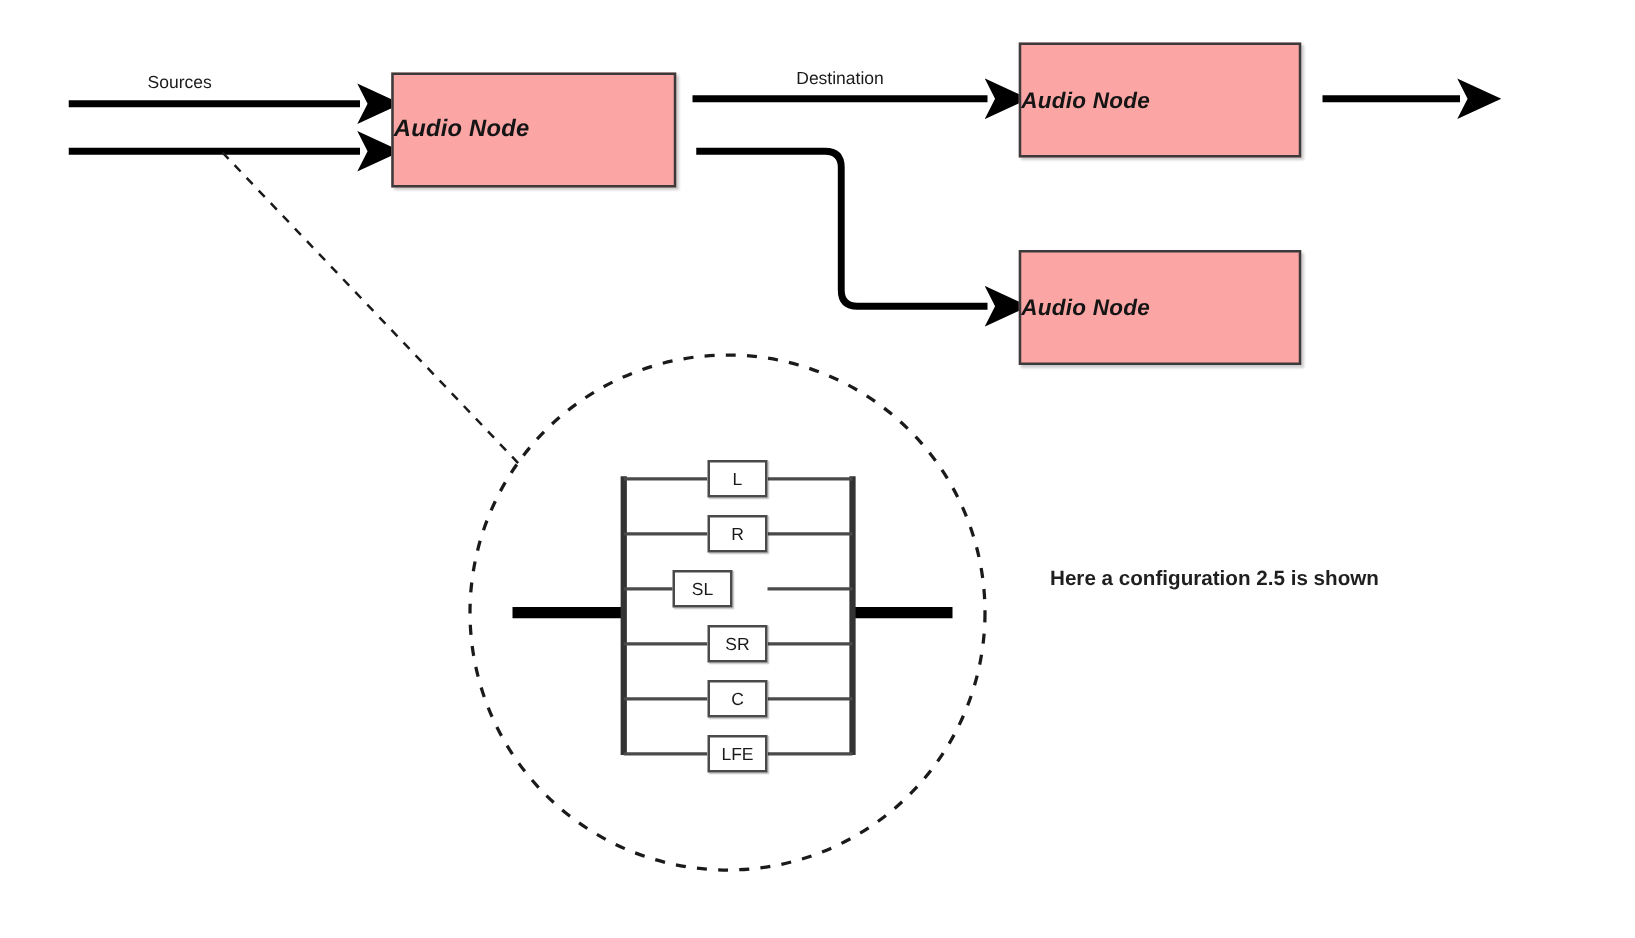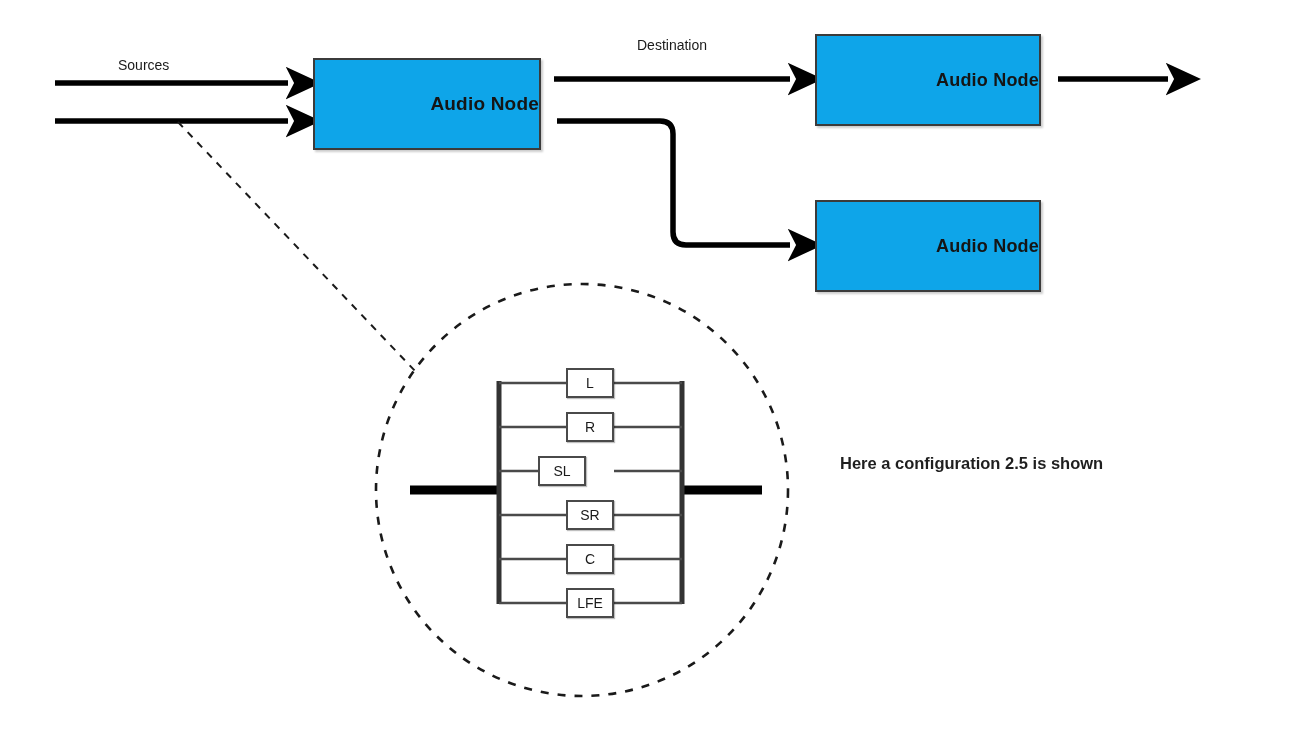--- a/index.html
+++ b/index.html
@@ -22,26 +22,27 @@
     position: absolute;
     left: 0;
     top: 0;
     width: 1308px;
     height: 750px;
   }
   
   .node-box {
     position: absolute;
     box-sizing: border-box;
-    background: #0ea5e9;
+    background: #fca5a5;
     border: 2px solid #3B3B3B;
     box-shadow: 2px 2px 2px rgba(0,0,0,0.20);
     display: flex;
     align-items: center;
-    justify-content: flex-end;
+    justify-content: flex-start;
+    font-style: italic;
   }
   .node-label {
     font-family: "Liberation Sans", sans-serif;
     font-weight: bold;
     font-size: 19px;
     color: #151515;
     letter-spacing: 0.2px;
     white-space: nowrap;
   }
   #node-source   { left: 313px; top: 58px;  width: 228px; height: 92px; }
@@ -52,21 +53,21 @@
 
   
   .edge-caption {
     position: absolute;
     font-family: "Liberation Sans", sans-serif;
     font-size: 14px;
     color: #1a1a1a;
     white-space: nowrap;
   }
   #caption-sources     { left: 118px; top: 57px; text-align: right; }
-  #caption-destination { left: 637px; top: 37px; }
+  #caption-destination { left: 637px; top: 54px; }
 
   
   .chan-box {
     position: absolute;
     box-sizing: border-box;
     width: 48px;
     height: 30px;
     background: #ffffff;
     border: 2px solid #4a4a4a;
     box-shadow: 1px 1px 1px rgba(0,0,0,0.25);

